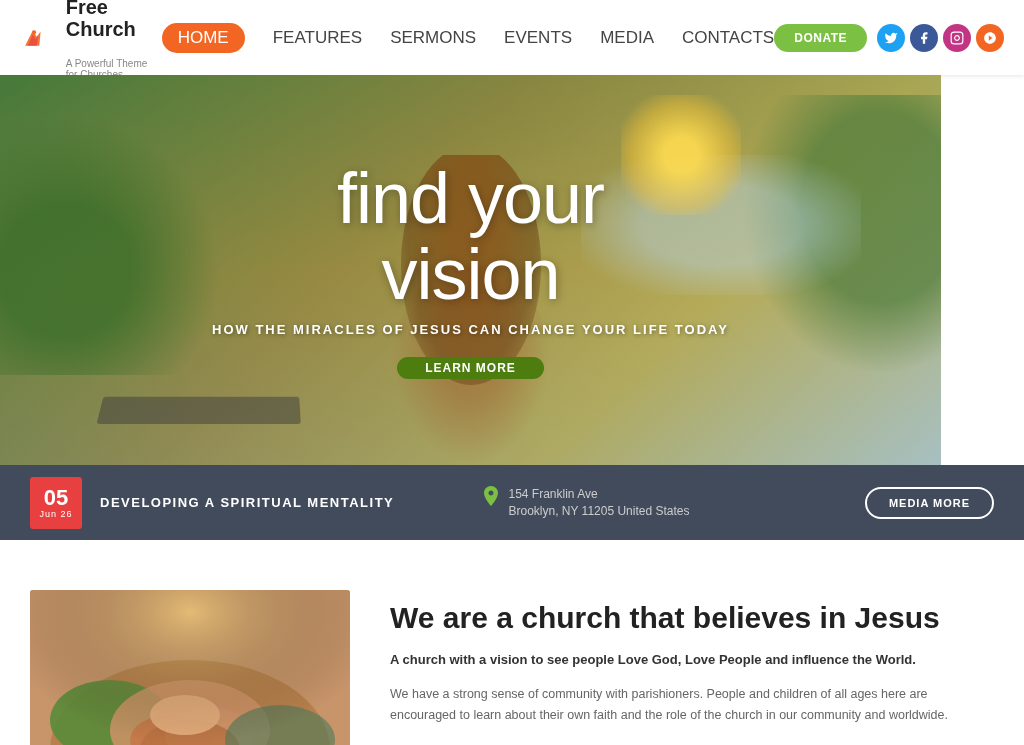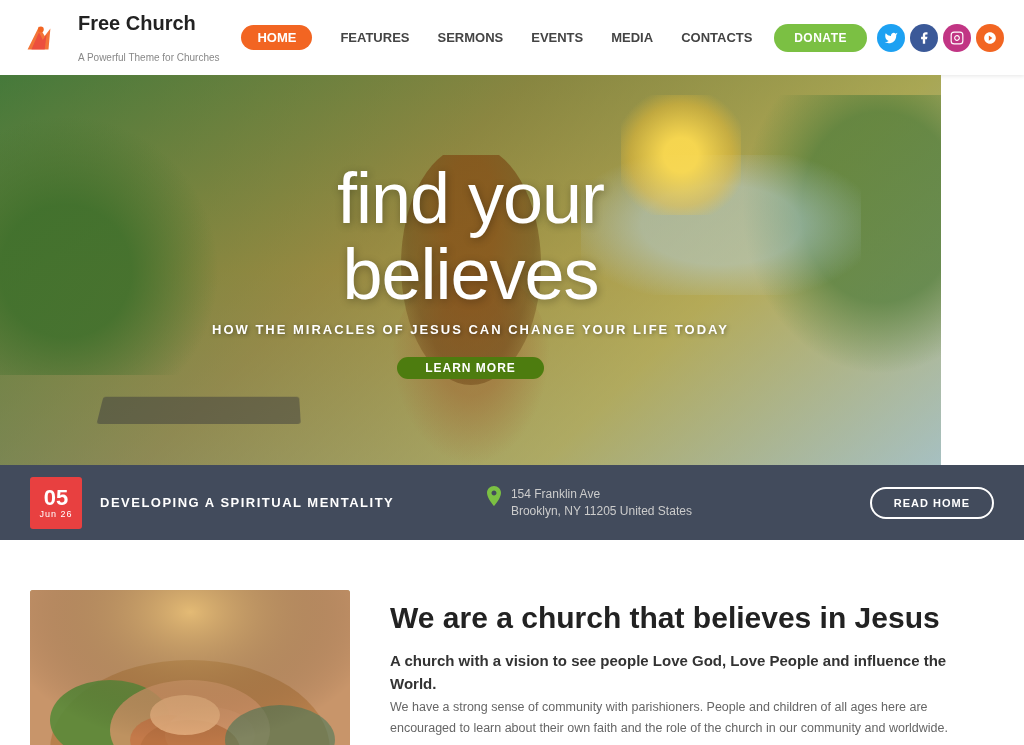--- a/index.html
+++ b/index.html
@@ -38,22 +38,22 @@
       font-size: 10px;
       color: #888;
       margin-top: 18px;
     }
     nav {
       display: flex;
       align-items: center;
       gap: 28px;
     }
     .nav-item {
-      font-size: 13px;
-      font-weight: 700;
+      font-size: 17px;
+      font-weight: 400;
       color: #444;
       text-decoration: none;
       cursor: pointer;
       padding: 4px 0;
     }
     .nav-item.active {
       background: #f26522;
       color: #fff;
       border-radius: 20px;
       padding: 5px 16px;
@@ -282,24 +282,24 @@
       padding-top: 10px;
     }
     .about-heading {
       font-size: 30px;
       font-weight: 700;
       color: #222;
       line-height: 1.2;
       margin-bottom: 14px;
     }
     .about-bold-text {
-      font-size: 15px;
+      font-size: 13px;
       font-weight: 700;
       color: #333;
-      margin-bottom: 2px;
+      margin-bottom: 14px;
       line-height: 1.5;
     }
     .about-body-text {
       font-size: 12.5px;
       color: #666;
       line-height: 1.7;
     }
   </style>
 </head>
 <body>
@@ -370,21 +370,21 @@
 
       <div style="position:absolute;bottom:0;left:50%;transform:translateX(-50%);width:160px;height:200px;background:radial-gradient(ellipse at 50% 40%,rgba(160,100,50,0.5) 30%,transparent 70%);border-radius:50% 50% 0 0;"></div>
 
       <div style="position:absolute;bottom:80px;left:50%;transform:translateX(-50%);width:140px;height:240px;background:radial-gradient(ellipse at 50% 30%,rgba(130,75,20,0.75) 25%,rgba(100,60,15,0.5) 65%,transparent 100%);border-radius:50%;"></div>
     </div>
   </div>
 
   <div class="hero-content">
     <div class="hero-title">
       <div>find your</div>
-      <div>believes</div>
+      <div>vision</div>
     </div>
     <p class="hero-subtitle">HOW THE MIRACLES OF JESUS CAN CHANGE YOUR LIFE TODAY</p>
     <button class="learn-more-btn">LEARN MORE</button>
   </div>
 </section>
 
 <div class="event-bar">
   <div class="event-date-box">
     <span class="event-day">05</span>
     <span class="event-month">Jun 26</span>
@@ -394,21 +394,21 @@
     <span class="location-icon">
       <svg width="18" height="22" viewBox="0 0 18 22" fill="#7bc043">
         <path d="M9 0C5.13 0 2 3.13 2 7c0 5.25 7 13 7 13s7-7.75 7-13c0-3.87-3.13-7-7-7zm0 9.5c-1.38 0-2.5-1.12-2.5-2.5S7.62 4.5 9 4.5s2.5 1.12 2.5 2.5S10.38 9.5 9 9.5z"></path>
       </svg>
     </span>
     <div class="event-location-text">
       <div>154 Franklin Ave</div>
       <div>Brooklyn, NY 11205 United States</div>
     </div>
   </div>
-  <button class="read-more-btn">READ HOME</button>
+  <button class="read-more-btn">MEDIA MORE</button>
 </div>
 
 <section class="about-section">
   <div class="about-image">
     <div class="about-image-bg">
 
       <svg width="320" height="220" viewBox="0 0 320 220" style="position:absolute;inset:0;">
 
         <rect width="320" height="220" fill="#c8956a"></rect>
         <ellipse cx="160" cy="160" rx="140" ry="90" fill="#b07840" opacity="0.7"></ellipse>

